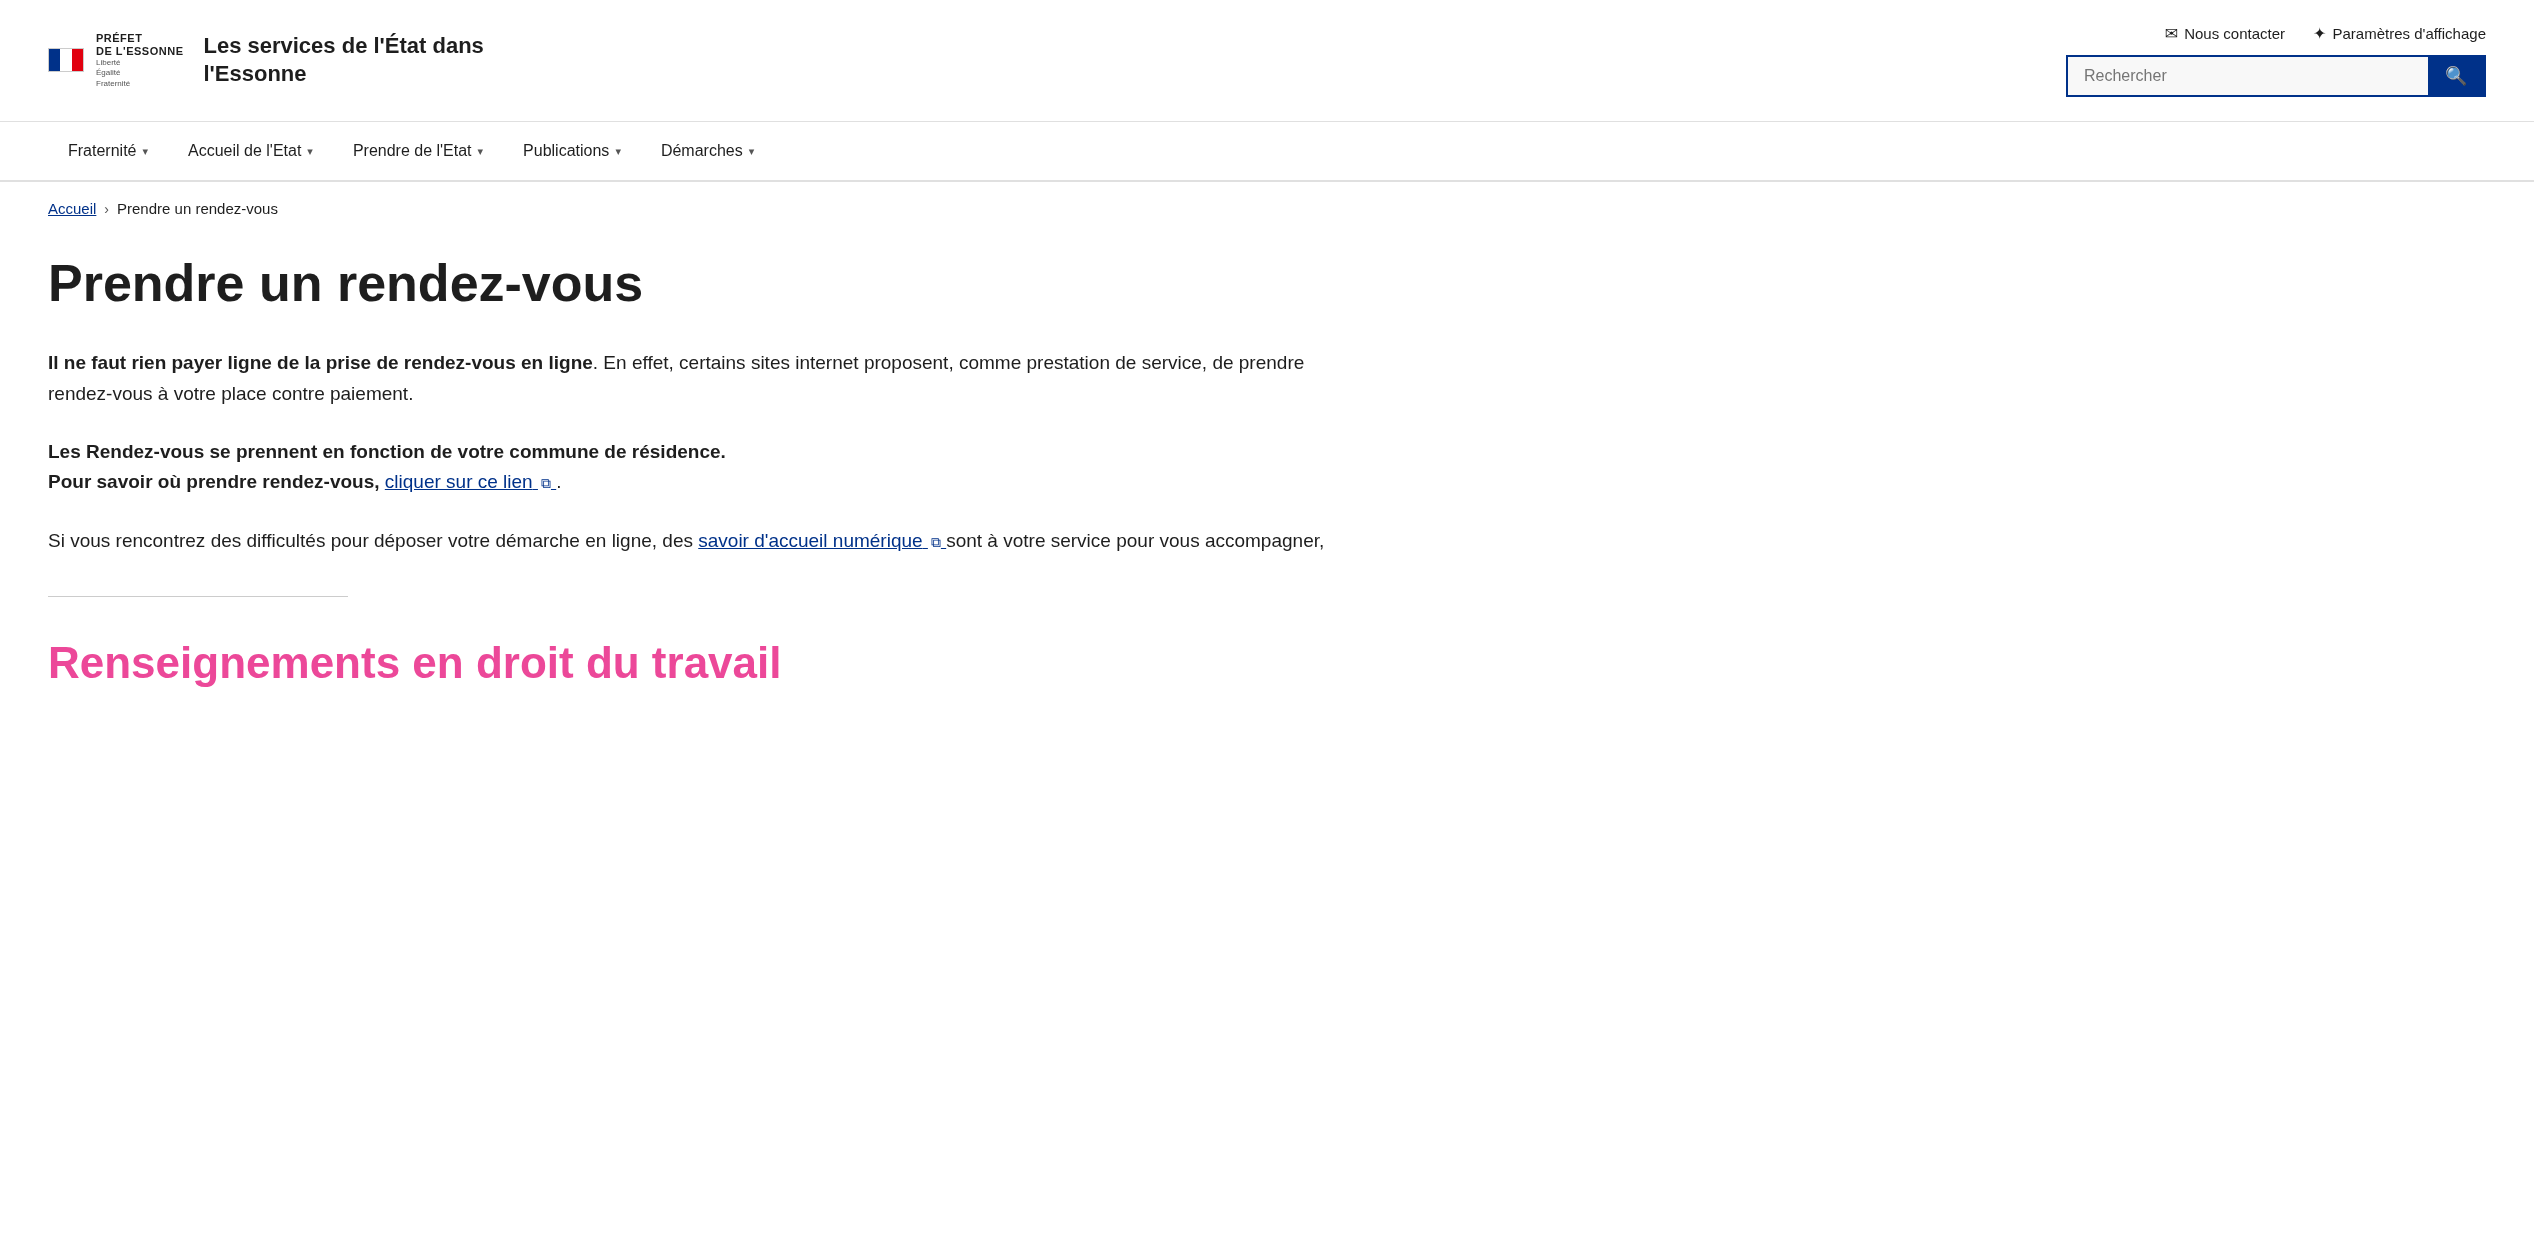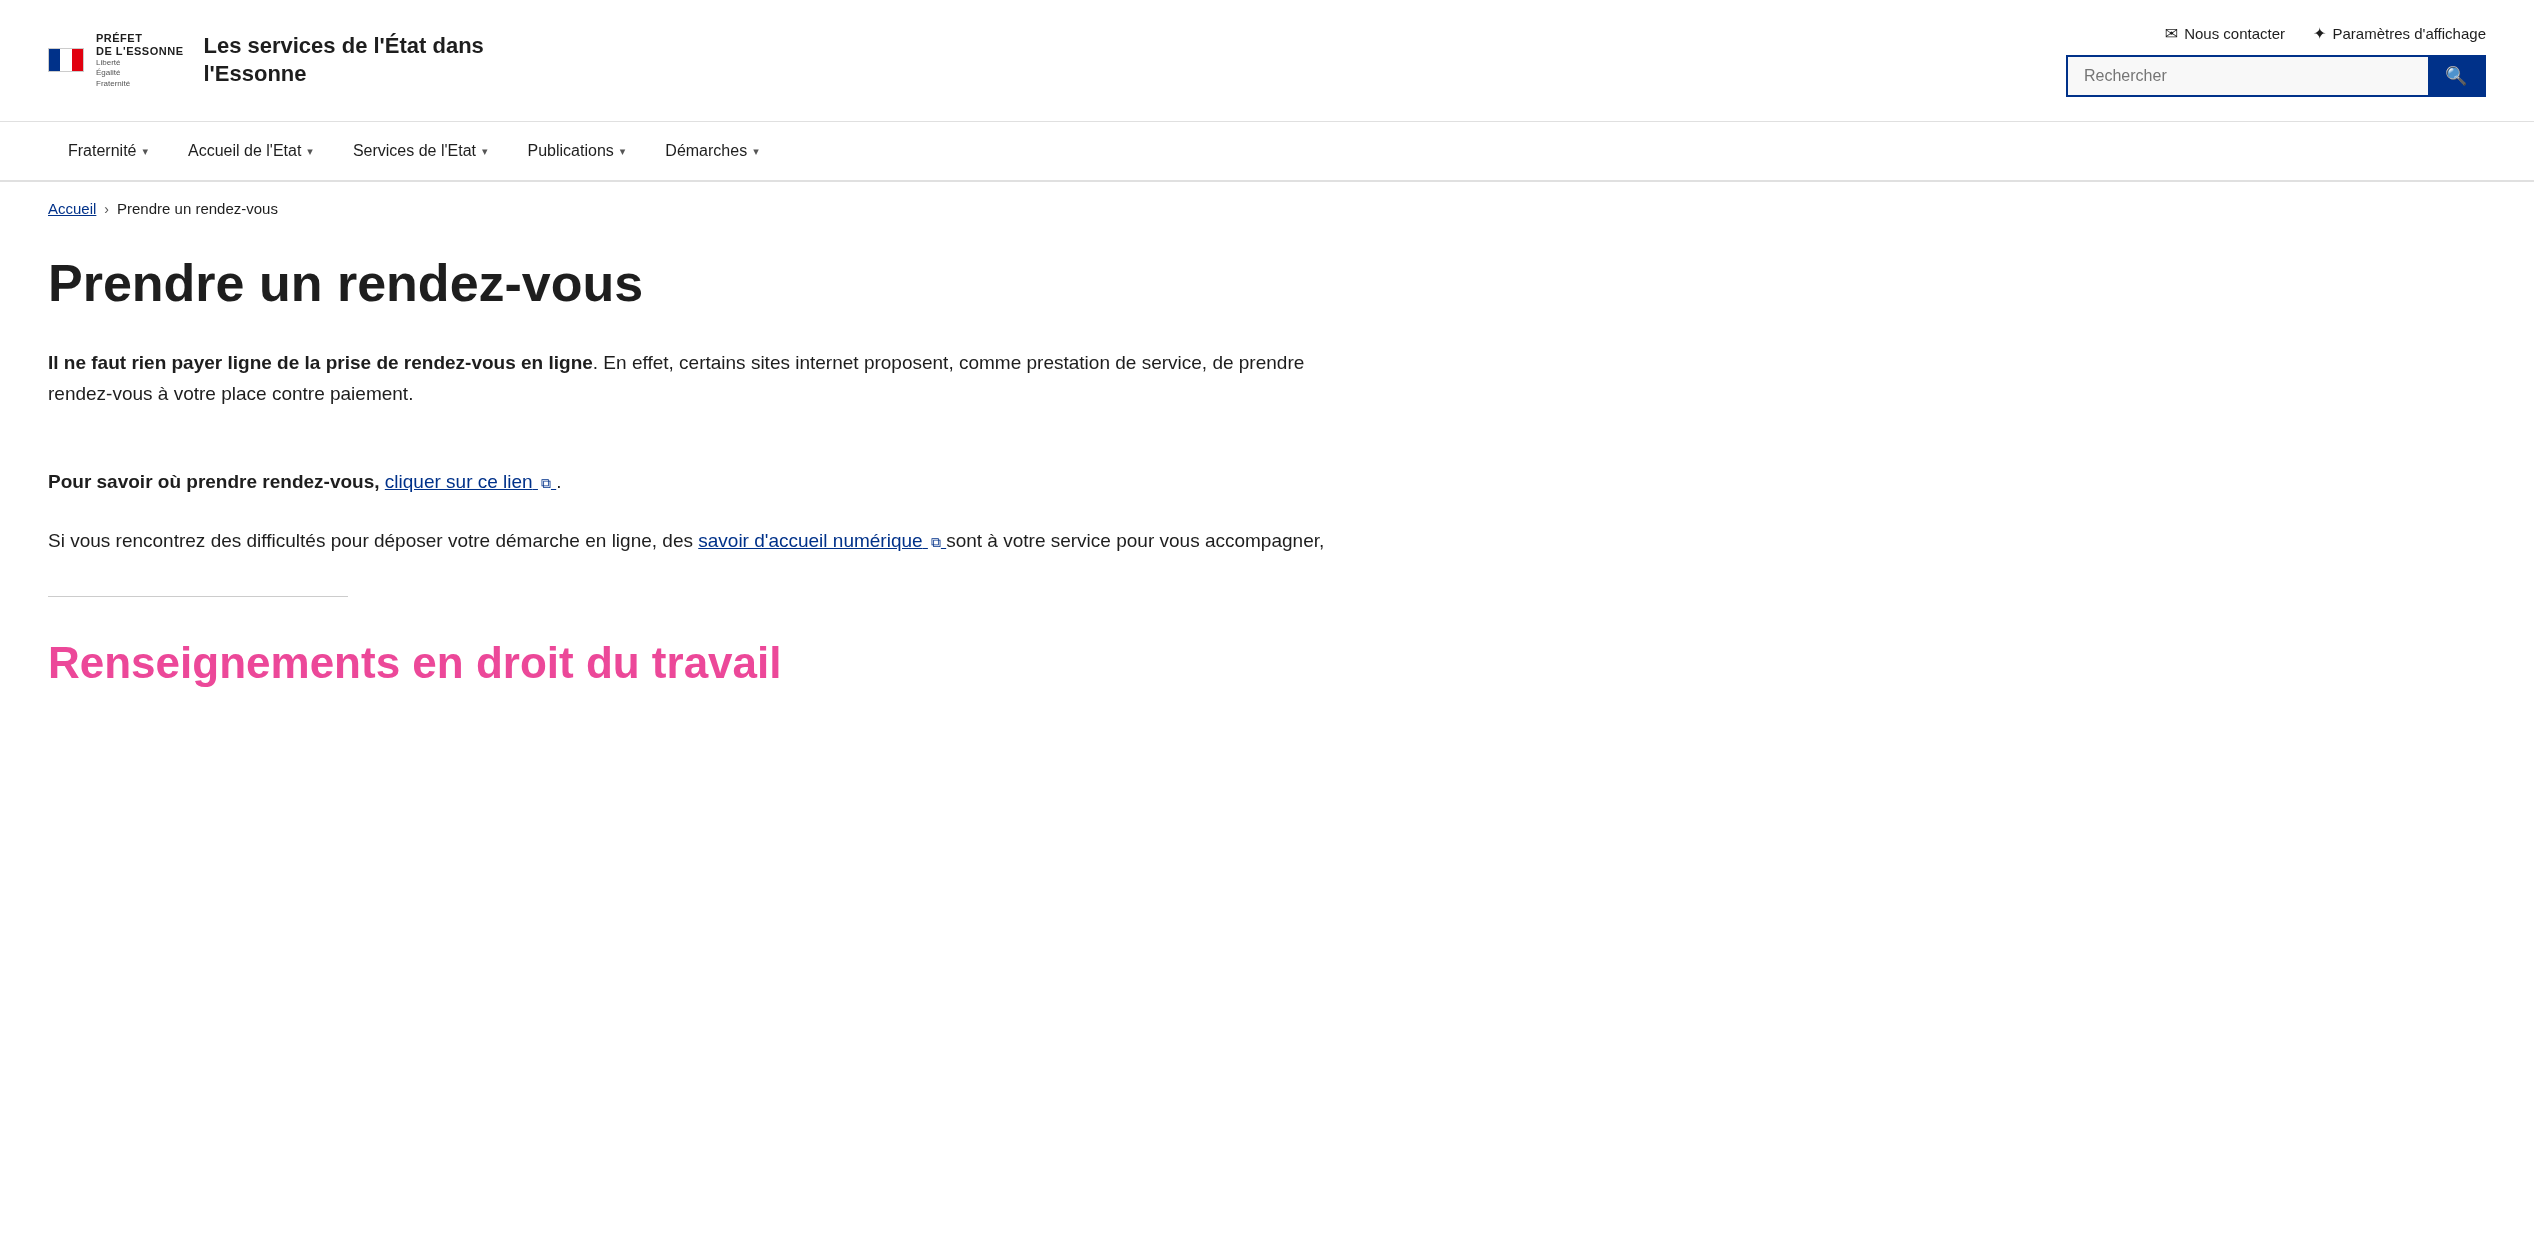--- a/index.html
+++ b/index.html
@@ -308,21 +308,21 @@
       </a>
     </li>
     <li class="nav-item">
       <a class="nav-link" href="#">
         <span>Accueil de l'Etat</span>
         <span class="nav-chevron">▾</span>
       </a>
     </li>
     <li class="nav-item">
       <a class="nav-link" href="#">
-        <span>Services de l'Etat</span>
+        <span>Prendre de l'Etat</span>
         <span class="nav-chevron">▾</span>
       </a>
     </li>
     <li class="nav-item">
       <a class="nav-link" href="#">
         <span>Publications</span>
         <span class="nav-chevron">▾</span>
       </a>
     </li>
     <li class="nav-item">
@@ -343,21 +343,21 @@
 <main class="main-content">
   <h1 class="page-title">Prendre un rendez-vous</h1>
 
   <div class="content-body">
 
     <p class="content-paragraph">
       <span class="content-bold">Il ne faut rien payer ligne de la prise de rendez-vous en ligne</span><span>. En effet, certains sites internet proposent, comme prestation de service, de prendre rendez-vous à votre place contre paiement.</span>
     </p>
 
     <p class="content-paragraph">
-      <br>
+      <span class="content-bold">Les Rendez-vous se prennent en fonction de votre commune de résidence.</span><br>
       <span class="content-bold">Pour savoir où prendre rendez-vous,</span>
       <a class="content-link" href="#">
         <span>cliquer sur ce lien</span>
         <span class="external-icon">⧉</span>
       </a><span>.</span>
     </p>
 
     <p class="content-paragraph">
       <span>Si vous rencontrez des difficultés pour déposer votre démarche en ligne, des</span>
       <a class="content-link" href="#">

